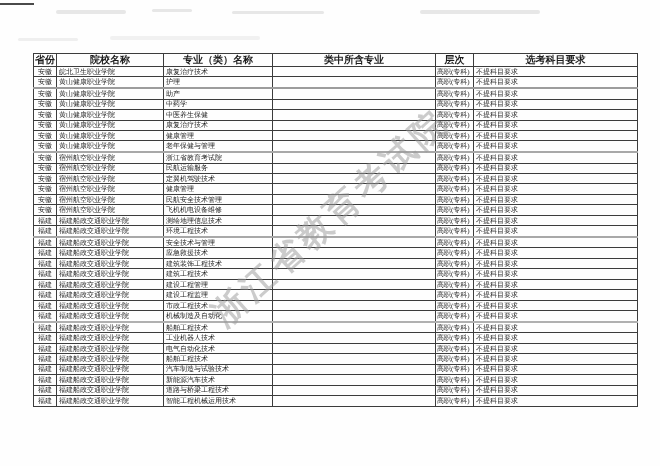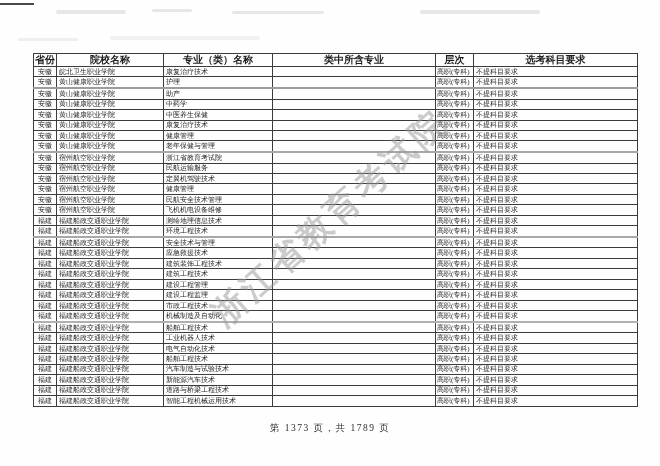--- a/index.html
+++ b/index.html
@@ -374,15 +374,14 @@
             <td class="c1">福建船政交通职业学院</td>
             <td class="c2">智能工程机械运用技术</td>
             <td class="c3"></td>
             <td class="c4">高职(专科)</td>
             <td class="c5">不提科目要求</td>
           </tr>
         </tbody>
     </table>
   </div>
 
-  <div class="footer">第 1373 页，共 1789 页</div>
 
 </div>
 
 </body></html>

